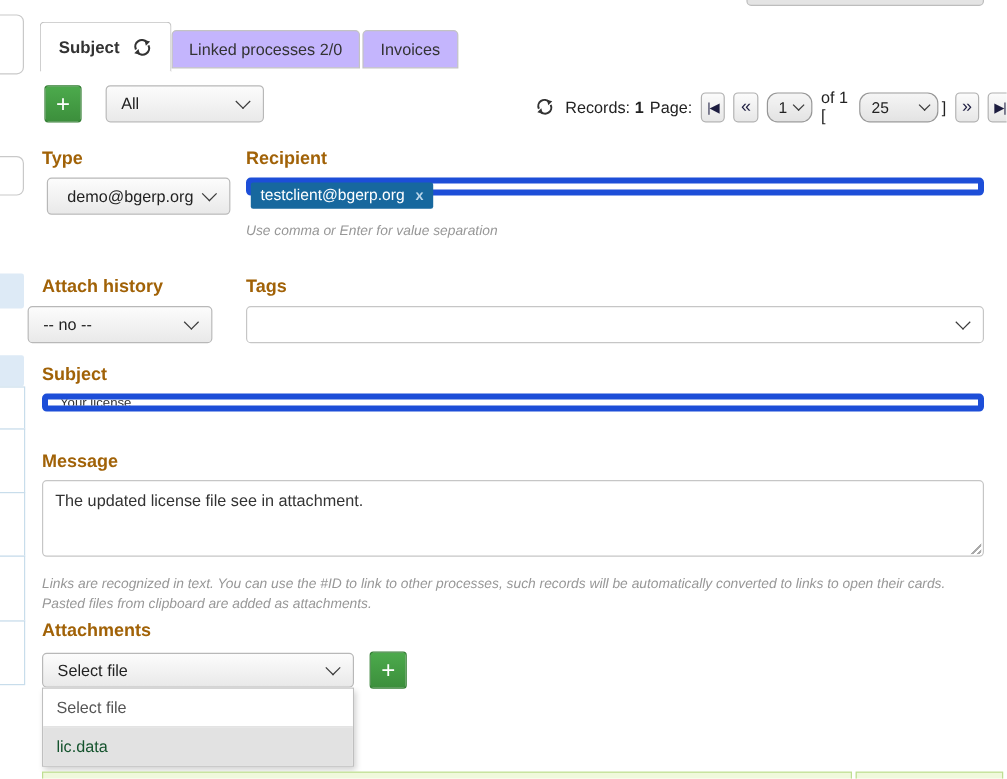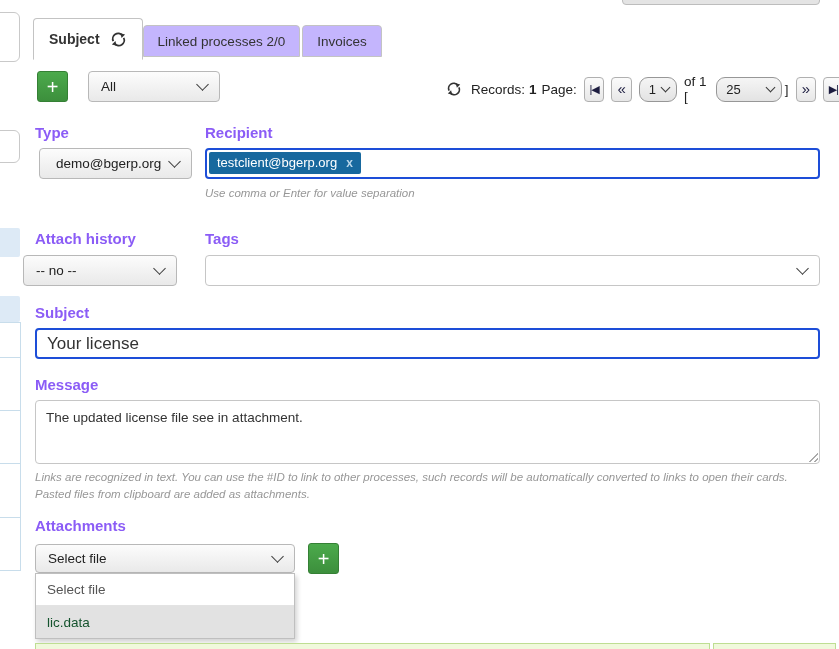--- a/index.html
+++ b/index.html
@@ -42,23 +42,23 @@
   .pagebtn{box-sizing:border-box;width:24px;height:25px;background:linear-gradient(#fbfbfb,#e7e7e7);
            border:1px solid #b0b0b0;border-radius:4px;display:flex;align-items:center;justify-content:center;
            font-size:11px;color:#1c1c3f;cursor:pointer;letter-spacing:-1px;}
   .pagebtn.dbl{font-size:15px;letter-spacing:0;padding-bottom:2px;}
   .pillsel{box-sizing:border-box;position:relative;height:25px;background:linear-gradient(#f5f5f5,#e3e3e3);
            border:1px solid #979797;border-radius:9px;display:flex;align-items:center;
            padding:0 20px 0 9px;font-size:13px;color:#222;cursor:pointer;}
   .pillsel .chev{right:7px;width:6px;height:6px;margin-top:-5px;border-width:1.5px;}
 
   
-  .flabel{position:absolute;font-size:15px;font-weight:bold;color:#8b5cf6;}
-  .finput{position:absolute;box-sizing:border-box;height:31px;background:#fff;border:2px solid #1d4ed8;
-          border-radius:4px;font-family:inherit;font-size:17px;color:#333;padding:0 10px;outline:none;}
+  .flabel{position:absolute;font-size:15px;font-weight:bold;color:#a16207;}
+  .finput{position:absolute;box-sizing:border-box;height:15px;background:#fff;border:5px solid #1d4ed8;
+          border-radius:4px;font-family:inherit;font-size:11px;color:#333;padding:0 10px;outline:none;}
   .helper{position:absolute;font-size:11.5px;font-style:italic;color:#979797;line-height:1.45;}
   .chip{position:absolute;display:flex;align-items:center;gap:9px;background:#17689e;color:#fff;
         font-size:13px;padding:3px 8px 4px 8px;border-radius:2px;cursor:default;}
   .chip .x{color:#b9d6ea;font-weight:bold;font-size:12px;cursor:pointer;}
   .tagsfield{position:absolute;box-sizing:border-box;height:31px;background:#fff;border:1px solid #c6c6c6;
              border-radius:4px;cursor:pointer;}
   textarea.fmsg{position:absolute;box-sizing:border-box;background:#fff;border:1px solid #c6c6c6;
                 border-radius:4px;font-family:inherit;font-size:13.5px;color:#333;
                 padding:8px 10px;resize:none;outline:none;line-height:1.35;}
   .resize-grip{position:absolute;width:11px;height:11px;cursor:nwse-resize;
@@ -171,21 +171,21 @@
   <div class="tagsfield" style="left:205px;top:255px;width:615px;">
     <span class="chev"></span>
   </div>
 
   <div class="flabel" style="left:35px;top:304px;">Subject</div>
   <input class="finput" style="left: 35px; top: 328px; width: 785px;" value="Your license">
 
   <div class="flabel" style="left:35px;top:376px;">Message</div>
   <textarea class="fmsg" style="left: 35px; top: 400px; width: 785px; height: 64px;">The updated license file see in attachment.</textarea>
   <div class="resize-grip" style="left:807px;top:451px;"></div>
-  <div class="helper" style="left:35px;top:469px;width:790px;">Links are recognized in text. You can use the #ID to link to other processes, such records will be automatically converted to links to open their cards. Pasted files from clipboard are added as attachments.</div>
+  <div class="helper" style="left:35px;top:479px;width:790px;">Links are recognized in text. You can use the #ID to link to other processes, such records will be automatically converted to links to open their cards. Pasted files from clipboard are added as attachments.</div>
 
   <div class="flabel" style="left:35px;top:517px;">Attachments</div>
   <div class="sel" style="left:35px;top:544px;width:260px;height:29px;">
     <span>Select file</span>
     <span class="chev"></span>
   </div>
   <div class="btn-green" style="left:308px;top:543px;">+</div>
 
   <div class="droplist" style="left:35px;top:573px;width:260px;">
     <div class="dropopt">Select file</div>

